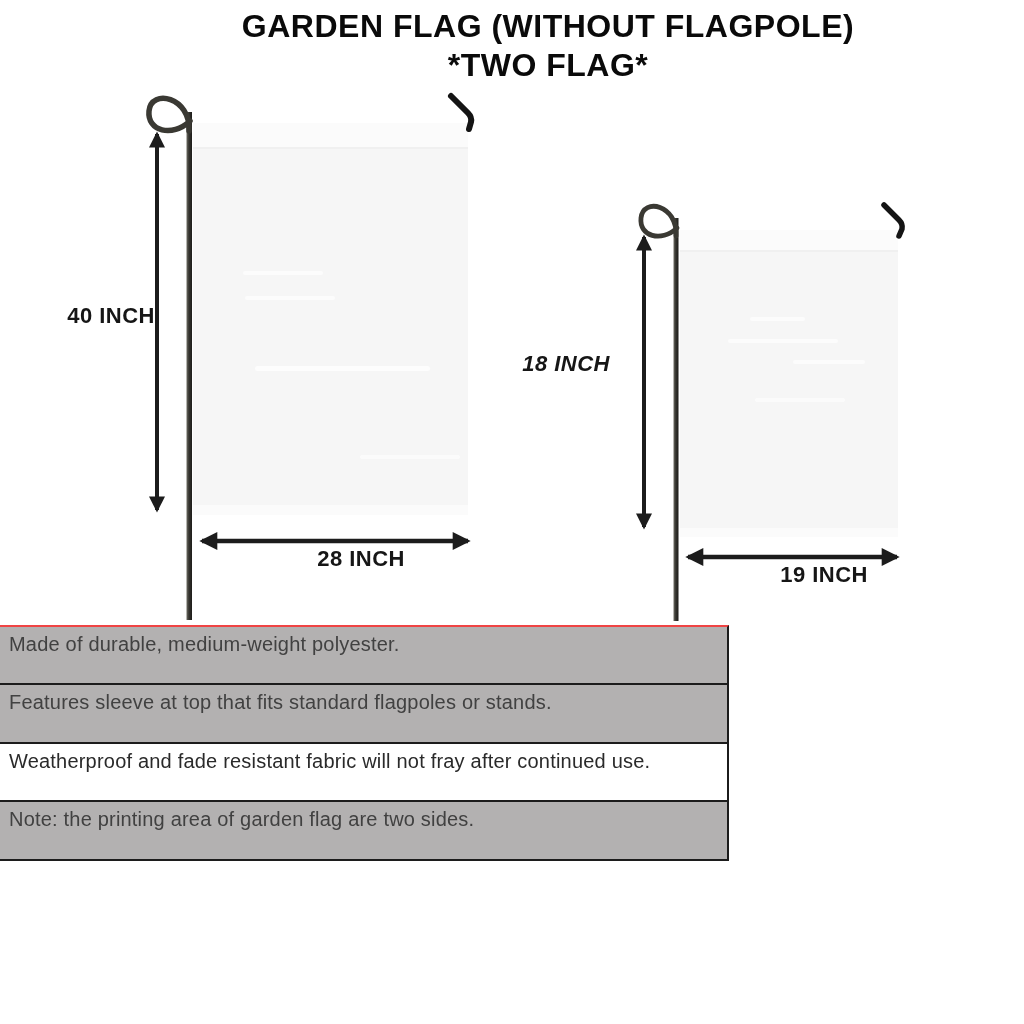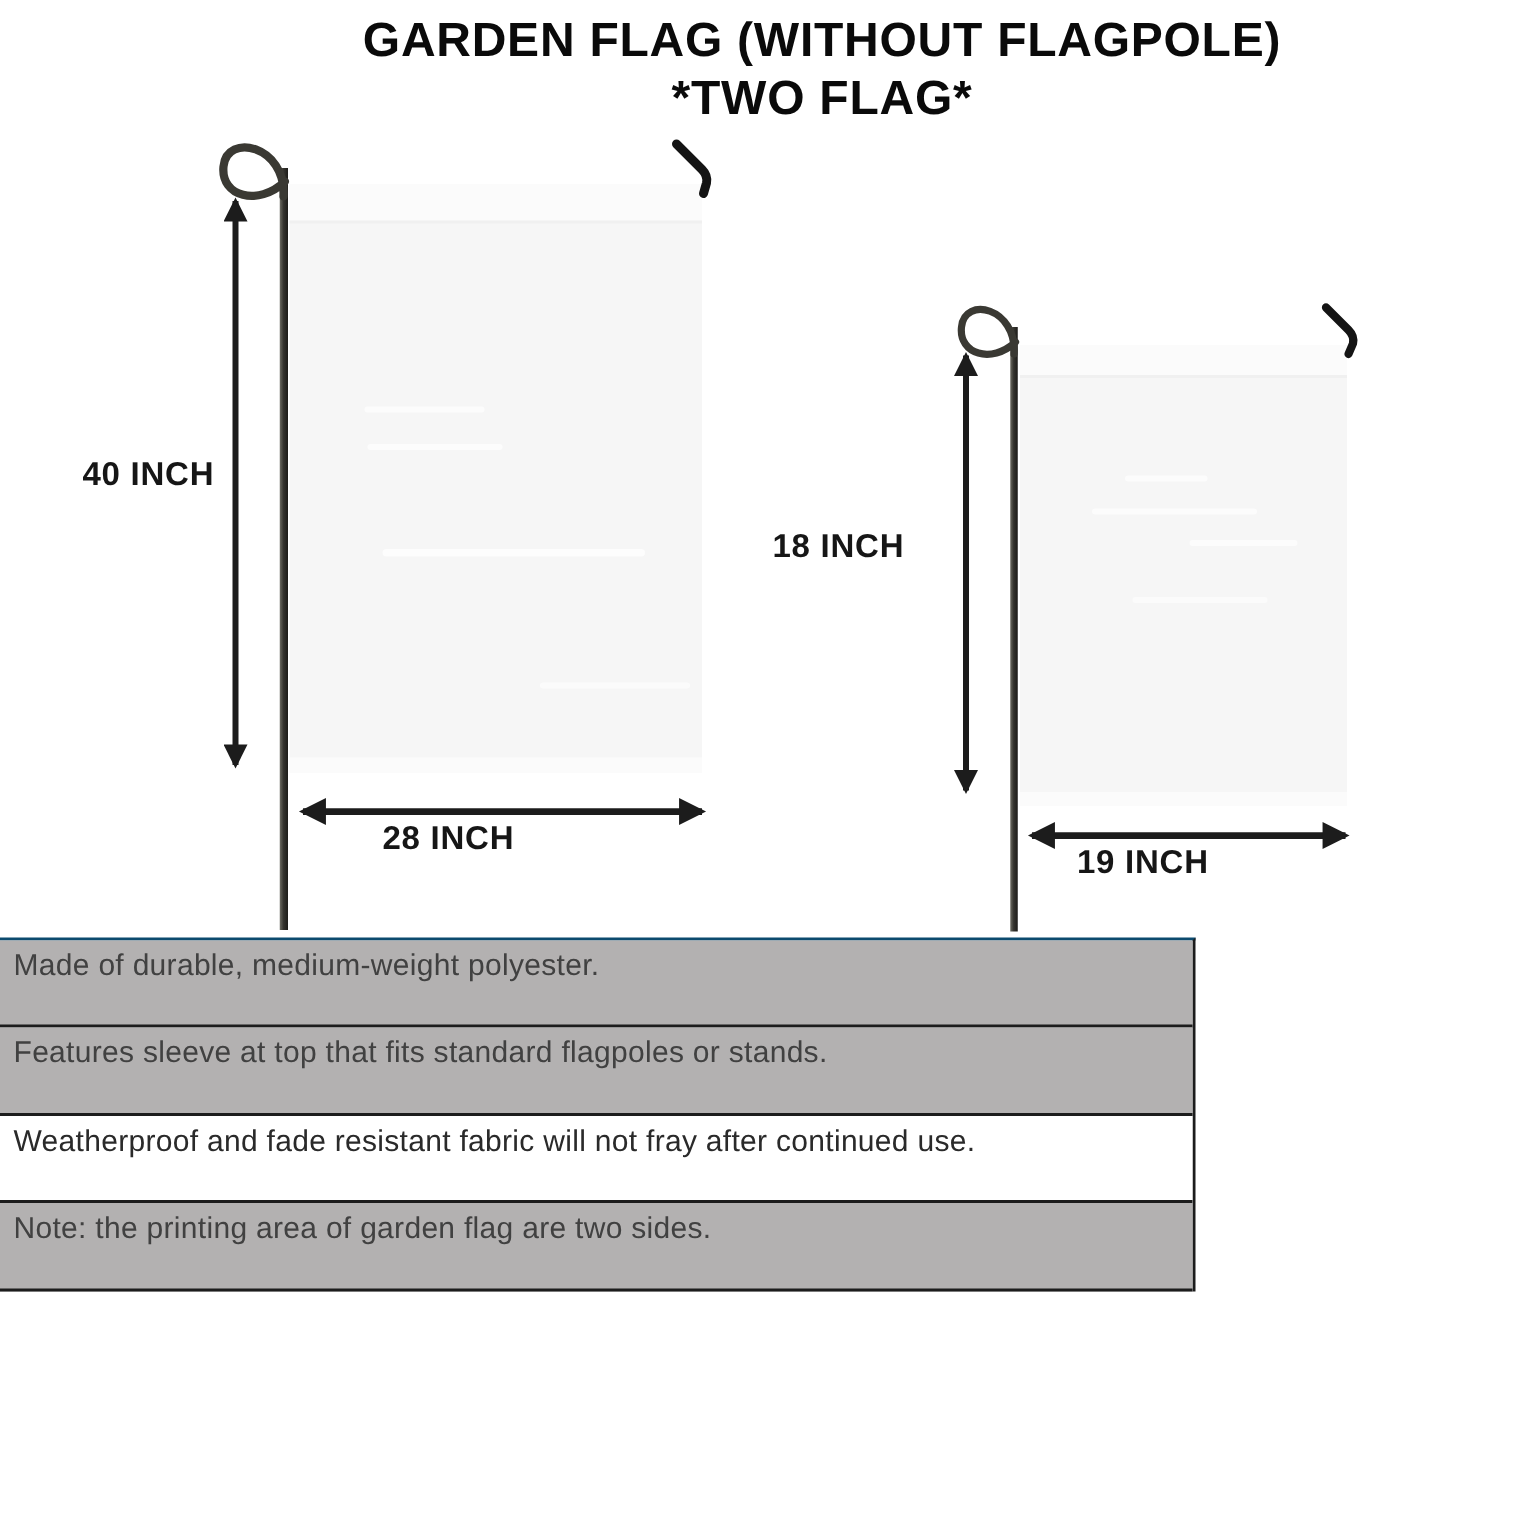--- a/index.html
+++ b/index.html
@@ -32,33 +32,33 @@
     top: 0; left: 0;
     width: 1024px; height: 1024px;
   }
 
   .dim-label {
     position: absolute;
     font-weight: bold;
     font-size: 22px;
     letter-spacing: 0.5px;
     color: #161616;
-    text-align: left;
+    text-align: right;
   }
   .lbl-40 { top: 303px; left: 55px;  width: 100px; }
   .lbl-28 { top: 546px; left: 255px; width: 150px; }
-  .lbl-18 { top: 351px; left: 515px; width: 114px; }
+  .lbl-18 { top: 351px; left: 496px; width: 114px; font-style: italic; }
   .lbl-12 { top: 562px; left: 718px; width: 150px; }
 
   .features-table {
     position: absolute;
     top: 625px;
     left: 0;
-    width: 797px;
-    border-top: 2px solid #0c4a6e;
+    width: 729px;
+    border-top: 2px solid #ef4444;
     border-right: 2px solid #1c1c1c;
   }
   .feature-row {
     height: 58.4px;
     border-bottom: 2px solid #1c1c1c;
     padding: 4px 10px 0 9px;
     font-size: 20px;
     letter-spacing: 0.2px;
     line-height: 27px;
     overflow: hidden;

